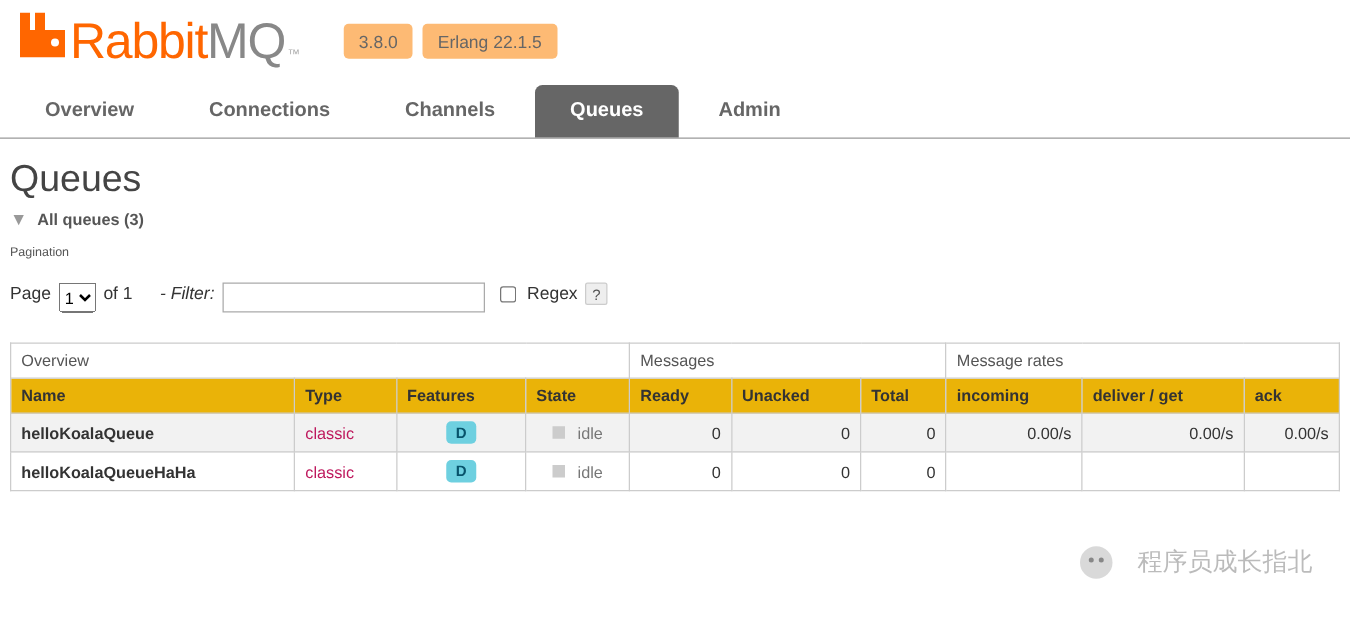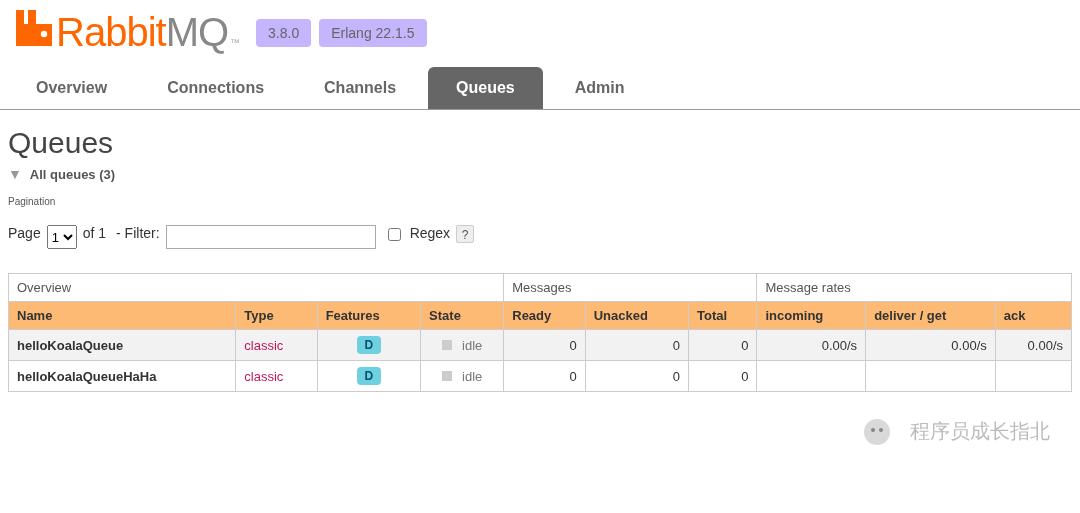--- a/index.html
+++ b/index.html
@@ -12,38 +12,38 @@
     background: #fff;
   }
   .header {
     display: flex;
     align-items: center;
     padding: 10px 16px 4px 16px;
   }
   .logo {
     display: flex;
     align-items: baseline;
-    margin-right: 8px;
+    margin-right: 27px;
   }
   .logo-icon {
     width: 36px;
     height: 36px;
     margin-right: 4px;
   }
   .logo-text {
     font-size: 40px;
     font-weight: 400;
     letter-spacing: -1px;
     color: #888;
   }
   .logo-text .lr { color: #ff6600; }
   .logo-text .lb { color: #888; }
   .logo-tm { font-size: 10px; color: #aaa; vertical-align: super; margin-left: 2px; }
   .version-badge {
-    background: #c4b5fd;
+    background: #fdba74;
     border-radius: 4px;
     padding: 6px 12px;
     color: #666;
     font-size: 14px;
     margin-left: 8px;
     text-align: right;
   }
   .tabs {
     display: flex;
     align-items: flex-end;
@@ -128,21 +128,21 @@
     text-align: left;
   }
   table.qtable .group-header th {
     font-weight: normal;
     color: #555;
     background: #fff;
   }
   table.qtable .col-header th {
     font-weight: bold;
     color: #333;
-    background: #fdba74;
+    background: #eab308;
   }
   table.qtable tr.row-stripe td { background: #f2f2f2; }
   table.qtable td.num { text-align: right; }
   .queue-name { font-weight: bold; color: #333; cursor: pointer; }
   .queue-type { color: #be185d; }
   .feature-badge {
     display: inline-block;
     background: #6ed0e0;
     color: #07536b;
     font-weight: bold;
@@ -158,21 +158,21 @@
   }
   .state-dot {
     width: 10px;
     height: 10px;
     background: #ccc;
   }
   .state-text { color: #777; font-style: normal; }
   .watermark {
     position: fixed;
     right: 30px;
-    bottom: 68px;
+    bottom: 50px;
     font-size: 20px;
     color: rgba(120,120,120,0.5);
     display: flex;
     align-items: center;
     gap: 20px;
     pointer-events: none;
   }
   .watermark .circle {
     width: 26px;
     height: 26px;
@@ -228,21 +228,21 @@
   </div>
 
   <div class="sub-h">Pagination</div>
 
   <div class="pagination-row">
     <span>Page</span>
     <select class="page-select">
       <option>1</option>
     </select>
     <span>of 1</span>
-    <span style="margin-left:4px;">- Filter:</span>
+    <span style="margin-left:16px;font-style:italic;">- Filter:</span>
     <input class="filter-input" type="text" value="" style="">
     <input type="checkbox" class="regex-check" style="">
     <span>Regex</span>
     <span class="help-btn">?</span>
   </div>
 
   <table class="qtable">
     <thead>
       <tr class="group-header">
         <th colspan="4">Overview</th>

